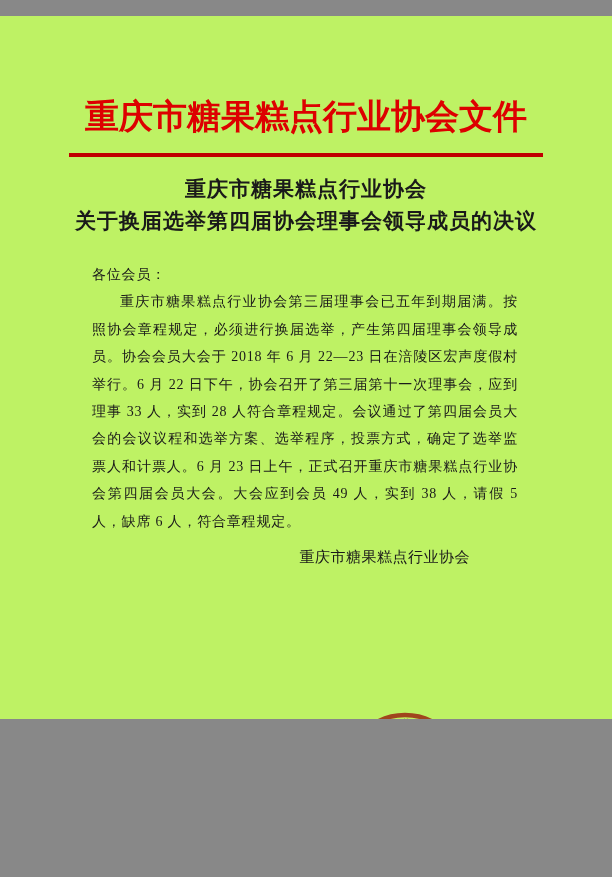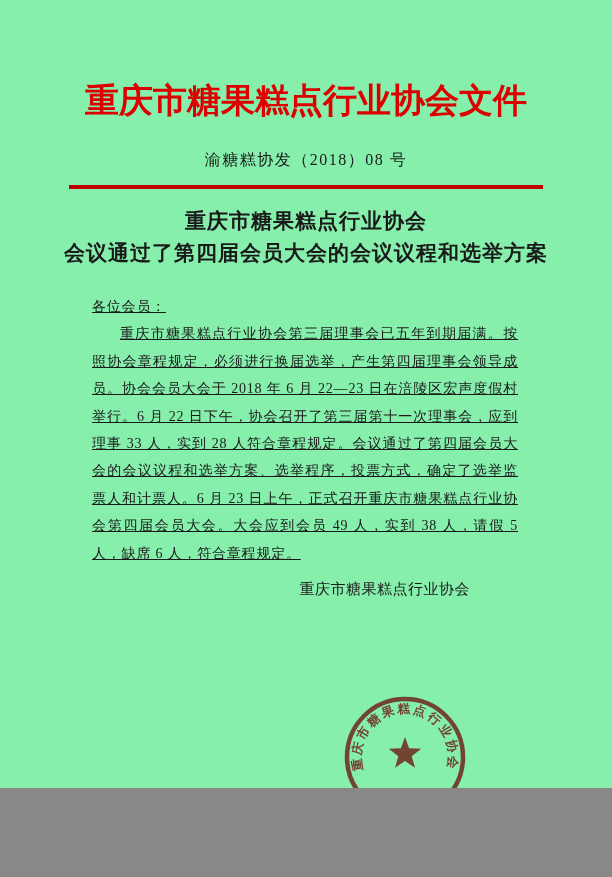--- a/index.html
+++ b/index.html
@@ -1,20 +1,20 @@
 <!DOCTYPE html>
 <html><head>
 <meta charset="utf-8">
 <style>
   html,body{margin:0;padding:0;background:#888;}
   .page{
     position:relative;
-    width:612px;height:788px;
-    margin:0 auto;
-    background:#86efac;
+    width:612px;height:703px;
+    margin:16px auto;
+    background:#bef264;
     overflow:hidden;
     font-family:"Liberation Serif","DejaVu Serif",serif;
     color:#1a1a1a;
   }
   .org-title{
     margin-top:78px;
     text-align:center;
     font-size:34px;
     line-height:45px;
     font-weight:bold;
@@ -42,21 +42,21 @@
     letter-spacing:1px;
   }
   .body-text{
     margin:24px 94px 0 92px;
     font-size:14px;
     line-height:27.4px;
     letter-spacing:0.8px;
     text-align:justify;
     text-justify:inter-character;
   }
-  .body-text p{margin:0;text-decoration:underline;}
+  .body-text p{margin:0;}
   .para{text-indent:2em;}
   .signature{
     margin-top:8px;
     text-align:right;
     padding-right:142px;
     font-size:15px;
     line-height:28px;
     letter-spacing:0.5px;
   }
   .sig-inner{display:inline-block;text-align:center;}
@@ -73,27 +73,26 @@
     font-weight:bold;
   }
 </style>
 </head>
 <body>
 
 <div class="page">
 
   <div class="org-title">重庆市糖果糕点行业协会文件</div>
 
-  <div class="doc-number">渝糖糕协发（2018）08 号</div>
 
   <div class="red-rule"></div>
 
   <div class="doc-title">
     <div>重庆市糖果糕点行业协会</div>
-    <div>会议通过了第四届会员大会的会议议程和选举方案</div>
+    <div>关于换届选举第四届协会理事会领导成员的决议</div>
   </div>
 
   <div class="body-text">
     <p class="salutation">各位会员：</p>
     <p class="para">重庆市糖果糕点行业协会第三届理事会已五年到期届满。按照协会章程规定，必须进行换届选举，产生第四届理事会领导成员。协会会员大会于 2018 年 6 月 22—23 日在涪陵区宏声度假村举行。6 月 22 日下午，协会召开了第三届第十一次理事会，应到理事 33 人，实到 28 人符合章程规定。会议通过了第四届会员大会的会议议程和选举方案、选举程序，投票方式，确定了选举监票人和计票人。6 月 23 日上午，正式召开重庆市糖果糕点行业协会第四届会员大会。大会应到会员 49 人，实到 38 人，请假 5 人，缺席 6 人，符合章程规定。</p>
   </div>
 
   <div class="signature">
     <div class="sig-inner">
       <div>重庆市糖果糕点行业协会</div>

